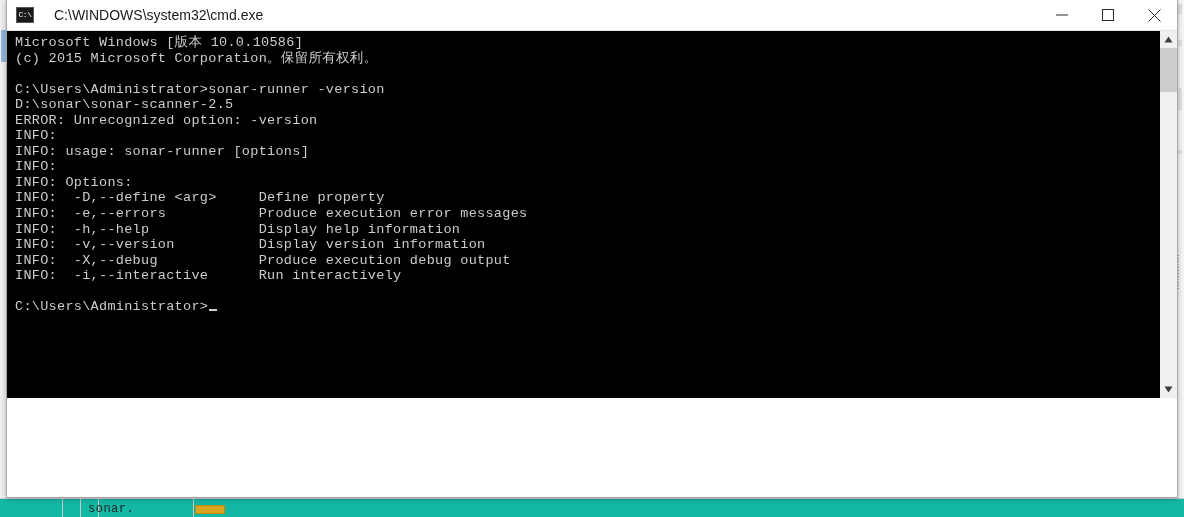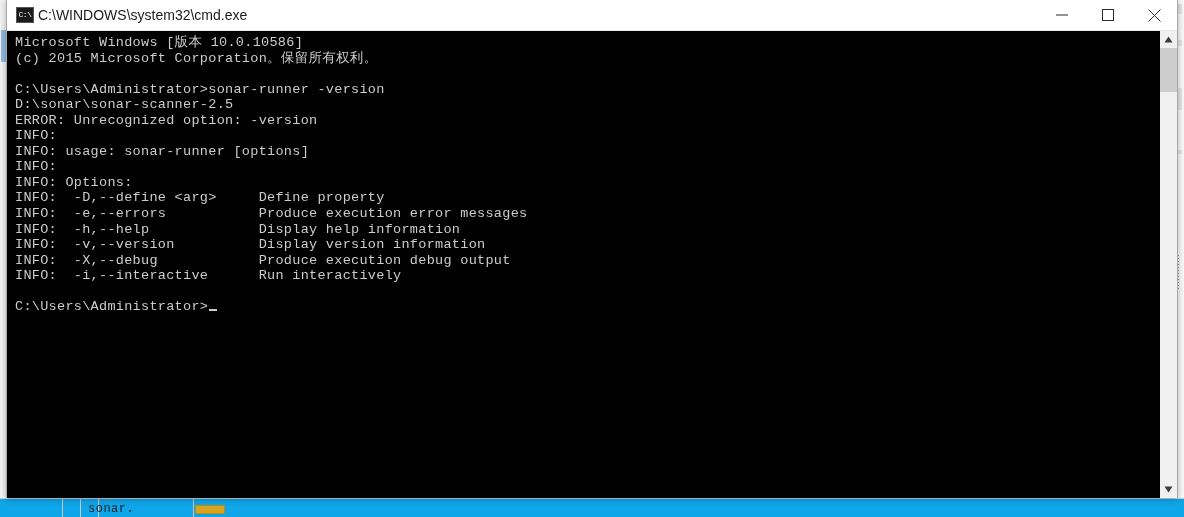--- a/index.html
+++ b/index.html
@@ -38,21 +38,21 @@
   #bg-ide-left-thumb {
     position: absolute;
     left: 1px; top: 30px;
     width: 8px; height: 32px;
     background: #93b7e0;
   }
   #bg-ide-bottom {
     position: absolute;
     left: 0; top: 498px;
     width: 1184px; height: 19px;
-    background: #0ea5e9;
+    background: #14b8a6;
     border-top: 1px solid #cfcfcf;
   }
   #bg-ide-bottom .cell-sep {
     position: absolute;
     top: 0;
     width: 1px; height: 19px;
     background: #c8c8c8;
   }
   #bg-ide-bottom-text {
     position: absolute;
@@ -125,21 +125,21 @@
     flex: 0 0 auto;
   }
   #cmd-icon span {
     color: #ffffff;
     font-family: "Liberation Mono", monospace;
     font-size: 8px;
     line-height: 8px;
     letter-spacing: -0.5px;
   }
   #title-text {
-    margin-left: 4px;
+    margin-left: 20px;
     font-size: 14px;
     color: #1b1b1b;
     font-family: "Liberation Sans", sans-serif;
     white-space: nowrap;
   }
   #window-controls {
     margin-left: auto;
     display: flex;
     height: 30px;
   }
@@ -148,21 +148,21 @@
     display: flex;
     align-items: center;
     justify-content: center;
     color: #2b2b2b;
   }
   .win-btn svg { display: block; }
 
   
   #console-client {
     position: relative;
-    height: 467px;
+    height: 367px;
     background: #000000;
     display: flex;
   }
   #console-text {
     flex: 1 1 auto;
     padding: 4px 0 0 8px;
     font-family: "Liberation Mono", "DejaVu Sans Mono", monospace;
     font-size: 13.5px;
     line-height: 15.55px;
     color: #cccccc;

